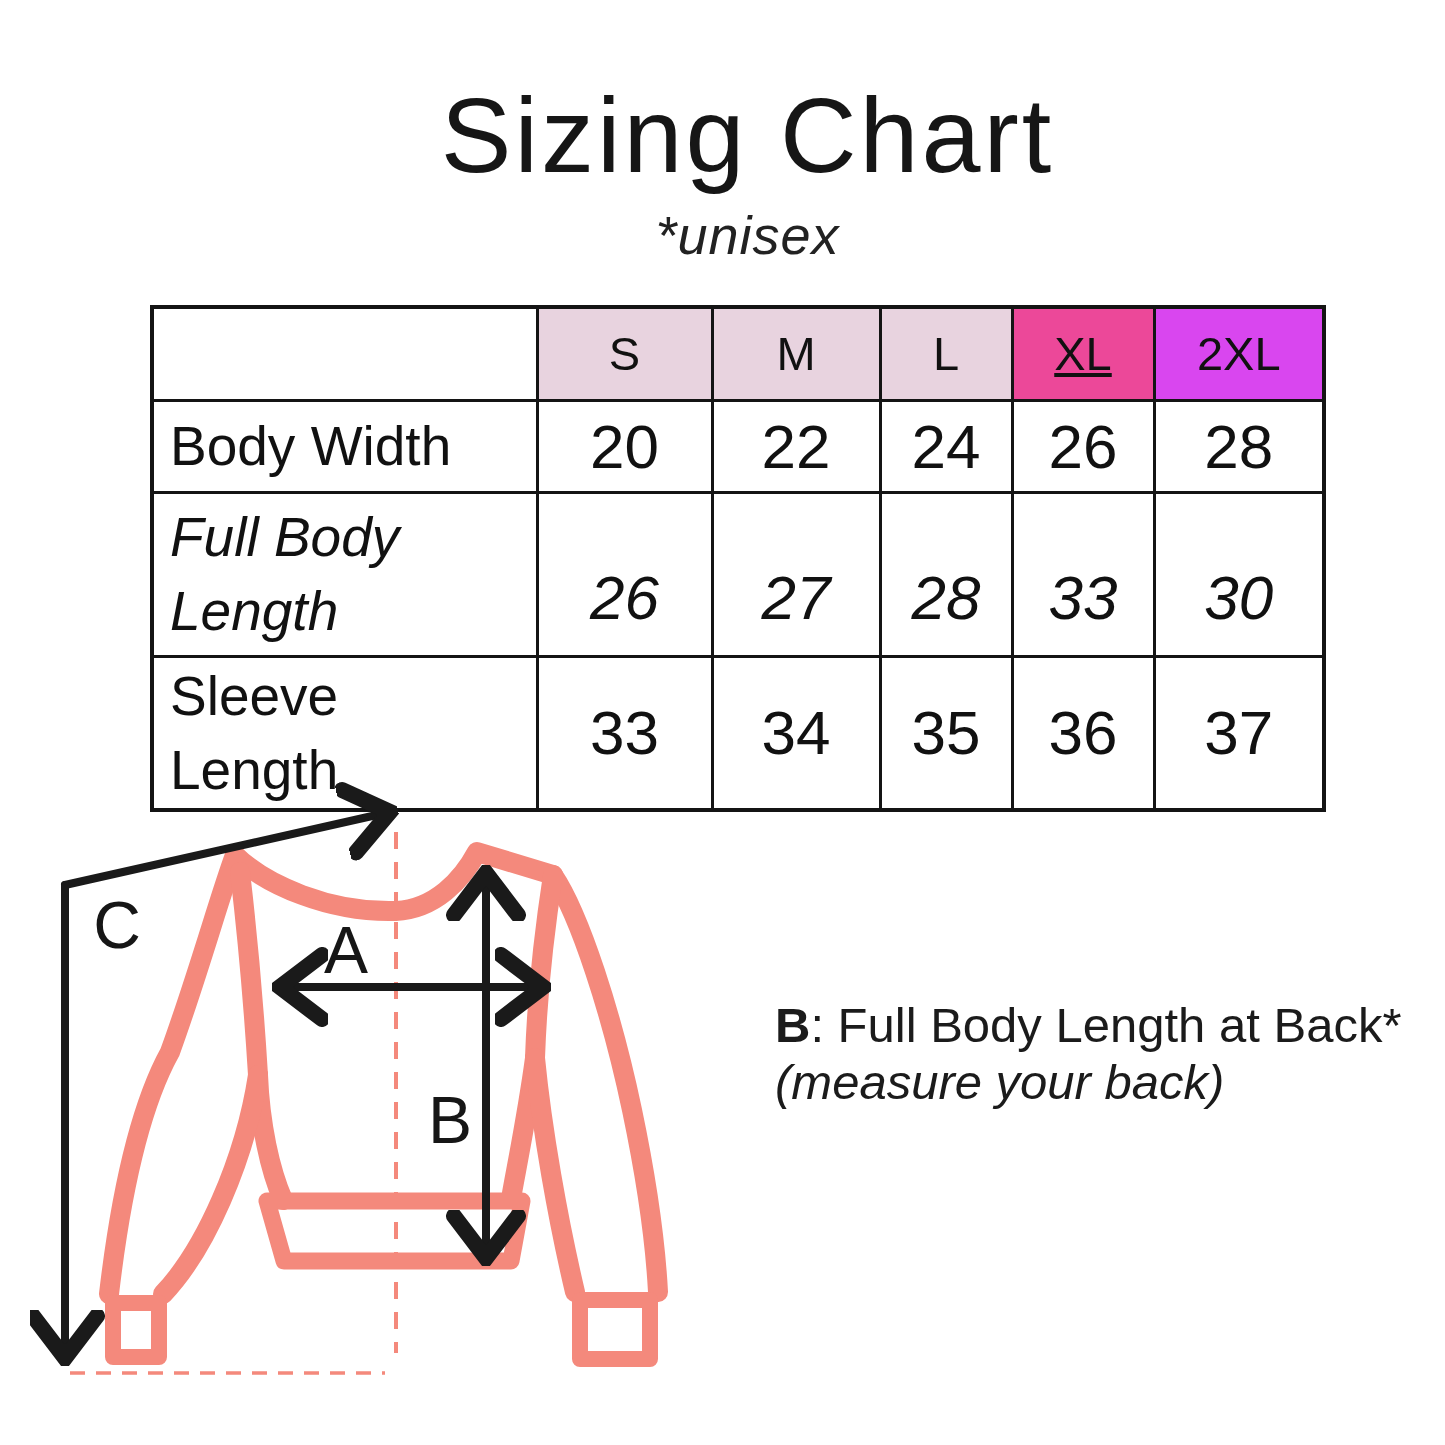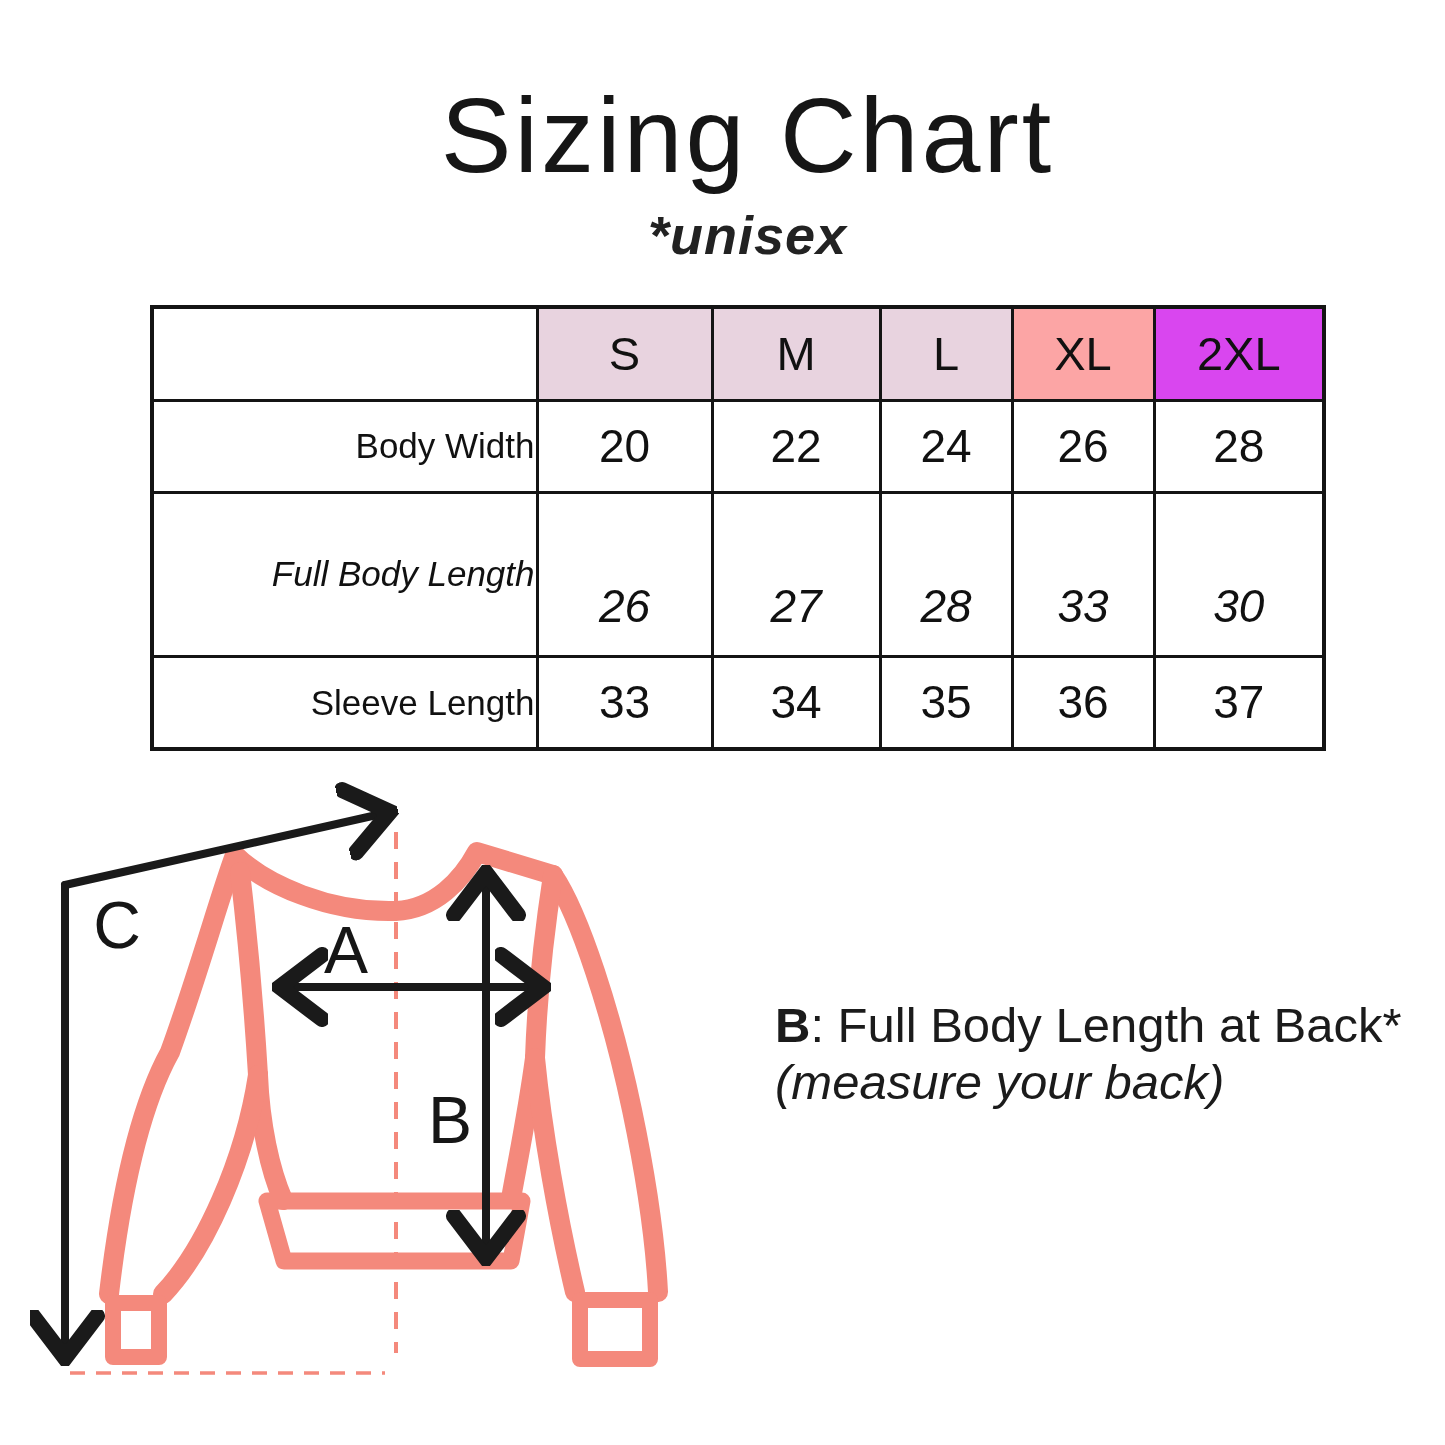--- a/index.html
+++ b/index.html
@@ -2,33 +2,33 @@
 <html><head>
 <meta charset="utf-8">
 <style>
   html,body{margin:0;padding:0;background:#ffffff;}
   .page{position:relative;width:1445px;height:1445px;background:#fff;overflow:hidden;
         font-family:"Liberation Sans","DejaVu Sans",sans-serif;color:#1a1a1a;}
 
   
   .hdr{position:absolute;left:12px;right:0;top:80px;text-align:center;padding-left:38px;}
   .hdr h1{margin:0;font-size:106px;font-weight:300;letter-spacing:3px;line-height:110px;color:#161616;}
-  .hdr .sub{margin-top:14px;font-size:54px;font-style:italic;font-weight:700;letter-spacing:1px;color:#222;}
+  .hdr .sub{margin-top:14px;font-size:54px;font-style:italic;font-weight:400;letter-spacing:1px;color:#222;}
 
   
   table.sz{position:absolute;left:150px;top:305px;width:1172px;border-collapse:collapse;
            table-layout:fixed;border:4px solid #141414;}
   table.sz th,table.sz td{border:3px solid #141414;font-weight:400;color:#111;}
   table.sz th{font-size:47px;font-weight:500;text-align:center;}
   th.corner{background:#ffffff;}
   tr.hrow{height:93px;}
   tr.r0{height:92px;} tr.r1{height:164px;font-style:italic;} tr.r2{height:93px;}
-  td.lbl{font-size:35px;text-align:right;padding-left:16px;line-height:1.35;}
+  td.lbl{font-size:55px;text-align:left;padding-left:16px;line-height:1.35;}
   td.lbl span{display:inline-block;max-width:310px;}
-  td.num{font-size:46px;text-align:center;}
+  td.num{font-size:62px;text-align:center;}
   tr.r1 td.num{vertical-align:bottom;padding-bottom:22px;}
 
   
   svg.diag{position:absolute;left:30px;top:780px;}
   .diag text{font-family:"Liberation Sans","DejaVu Sans",sans-serif;font-weight:500;
              font-size:66px;fill:#161616;}
 
   
   .legend{position:absolute;left:775px;top:997px;width:660px;font-size:49px;
           font-weight:300;line-height:57px;color:#1b1b1b;}
@@ -53,21 +53,21 @@
       <col style="width:132px">
         <col style="width:142px">
         <col style="width:170px">
     </colgroup>
     <tbody>
         <tr class="hrow">
       <th class="corner"></th>
       <th style="background: rgb(232, 211, 223);">S</th>
       <th style="background: rgb(232, 211, 223);">M</th>
       <th style="background: rgb(232, 211, 223);">L</th>
-      <th style="background: #fca5a5;">XL</th>
+      <th style="background: #ec4899; text-decoration: underline;">XL</th>
       <th style="background: #d946ef;">2XL</th>
     </tr>
     <tr class="r0">
       <td class="lbl"><span>Body Width</span></td>
       <td class="num">20</td>
       <td class="num">22</td>
       <td class="num">24</td>
       <td class="num">26</td>
       <td class="num">28</td>
     </tr>

